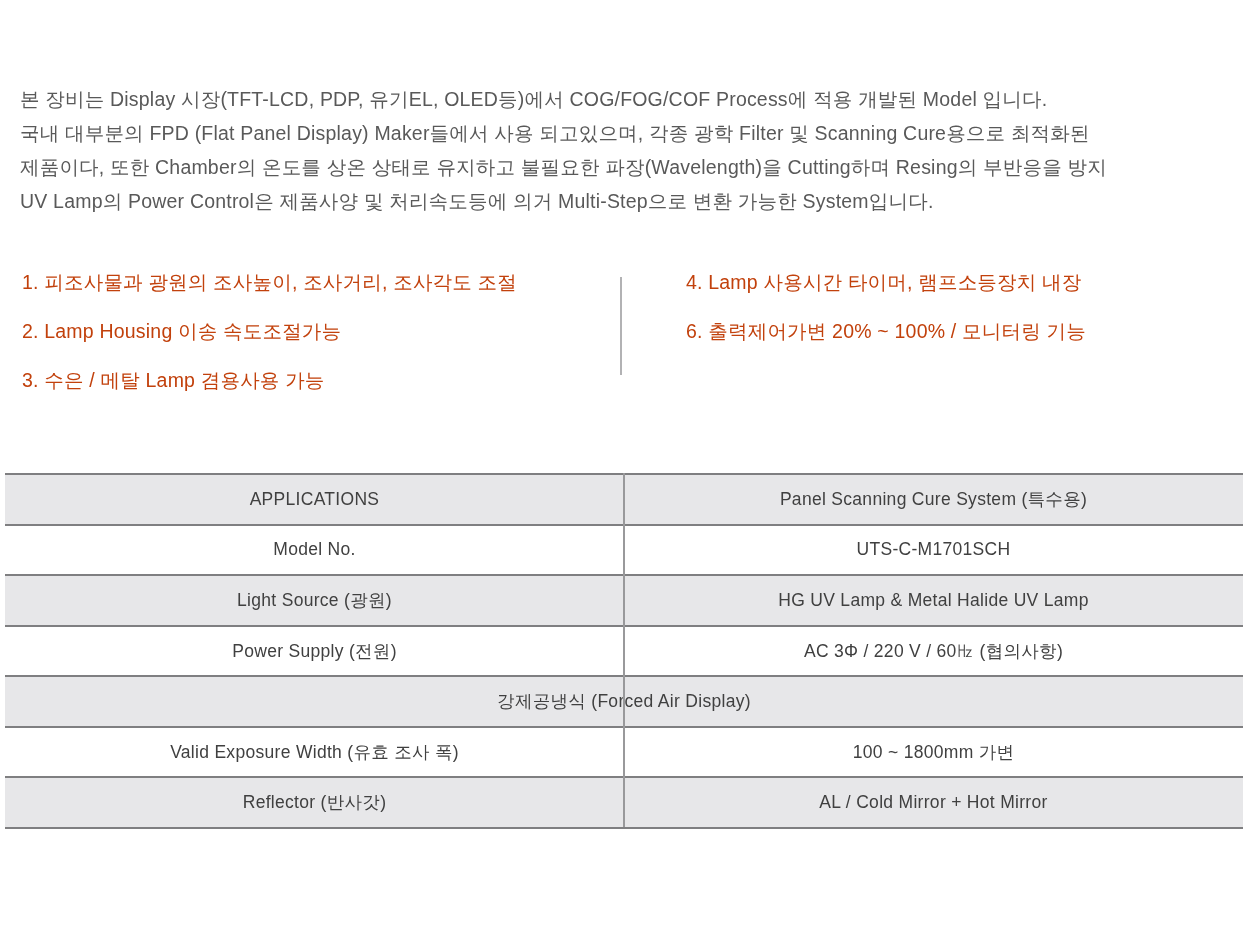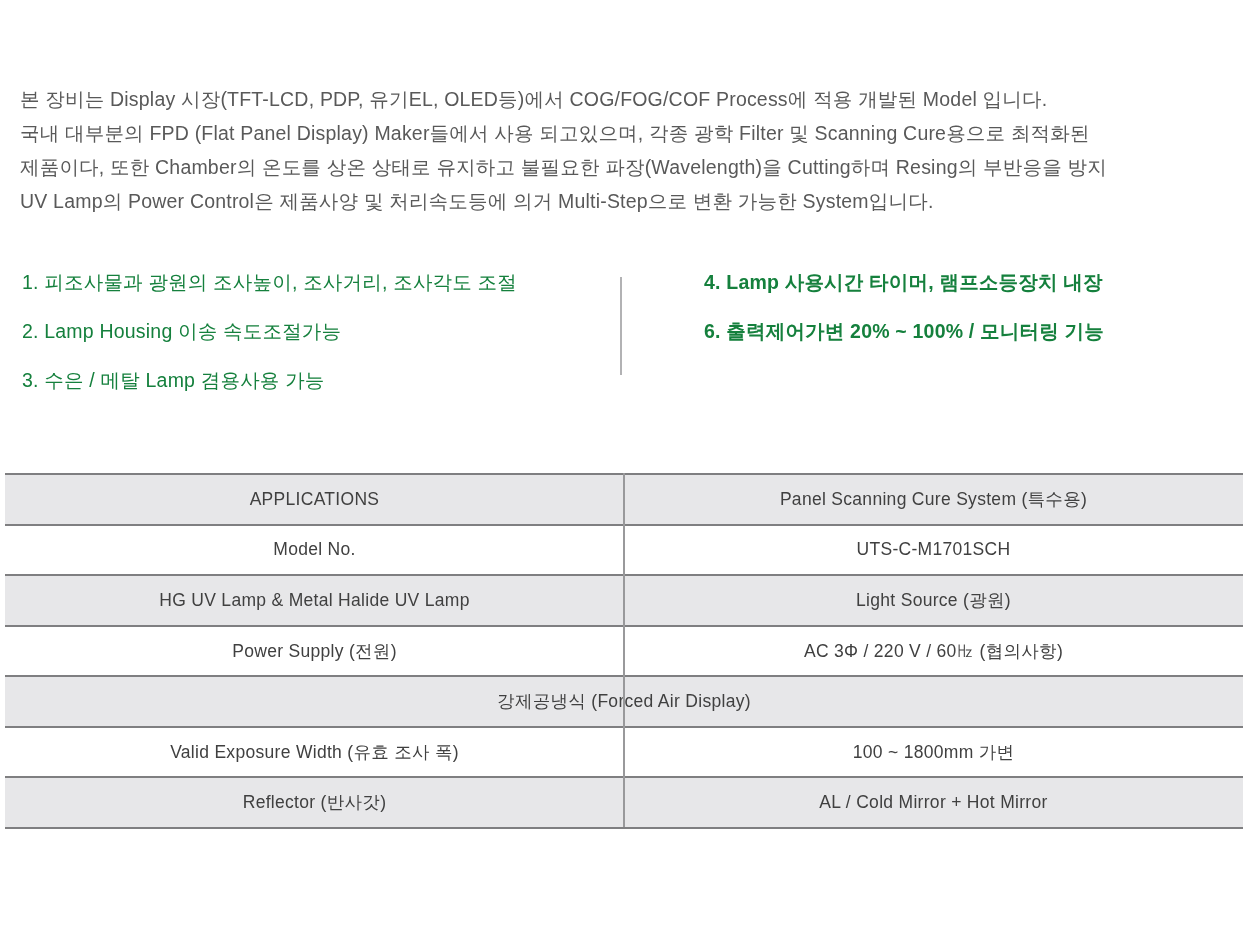--- a/index.html
+++ b/index.html
@@ -38,26 +38,26 @@
     left: 0;
     top: 270px;
     width: 1250px;
     height: 120px;
   }
   .features-col {
     position: absolute;
     top: 0;
   }
   .features-col.left { left: 22px; }
-  .features-col.right { left: 704px; font-weight: bold; }
+  .features-col.right { left: 686px; }
   .feature-item {
     font-size: 19.5px;
     line-height: 25px;
     letter-spacing: 0.2px;
-    color: #15803d;
+    color: #c2410c;
     margin-bottom: 24px;
     white-space: nowrap;
   }
   .features-divider {
     position: absolute;
     left: 620px;
     top: 7px;
     width: 2px;
     height: 98px;
     background: #b2b2b4;
@@ -130,22 +130,22 @@
   <div class="spec-table">
     <div class="spec-row alt">
       <div class="spec-cell label">APPLICATIONS</div>
       <div class="spec-cell value">Panel Scanning Cure System (특수용)</div>
     </div>
     <div class="spec-row">
       <div class="spec-cell label">Model No.</div>
       <div class="spec-cell value">UTS-C-M1701SCH</div>
     </div>
     <div class="spec-row alt">
+      <div class="spec-cell label">Light Source (광원)</div>
       <div class="spec-cell value">HG UV Lamp &amp; Metal Halide UV Lamp</div>
-      <div class="spec-cell label">Light Source (광원)</div>
     </div>
     <div class="spec-row">
       <div class="spec-cell label">Power Supply (전원)</div>
       <div class="spec-cell value">AC 3Φ / 220 V / 60㎐ (협의사항)</div>
     </div>
     <div class="spec-row alt">
       <div class="spec-cell value">강제공냉식 (Forced Air Display)</div>
     </div>
     <div class="spec-row">
       <div class="spec-cell label">Valid Exposure Width (유효 조사 폭)</div>

